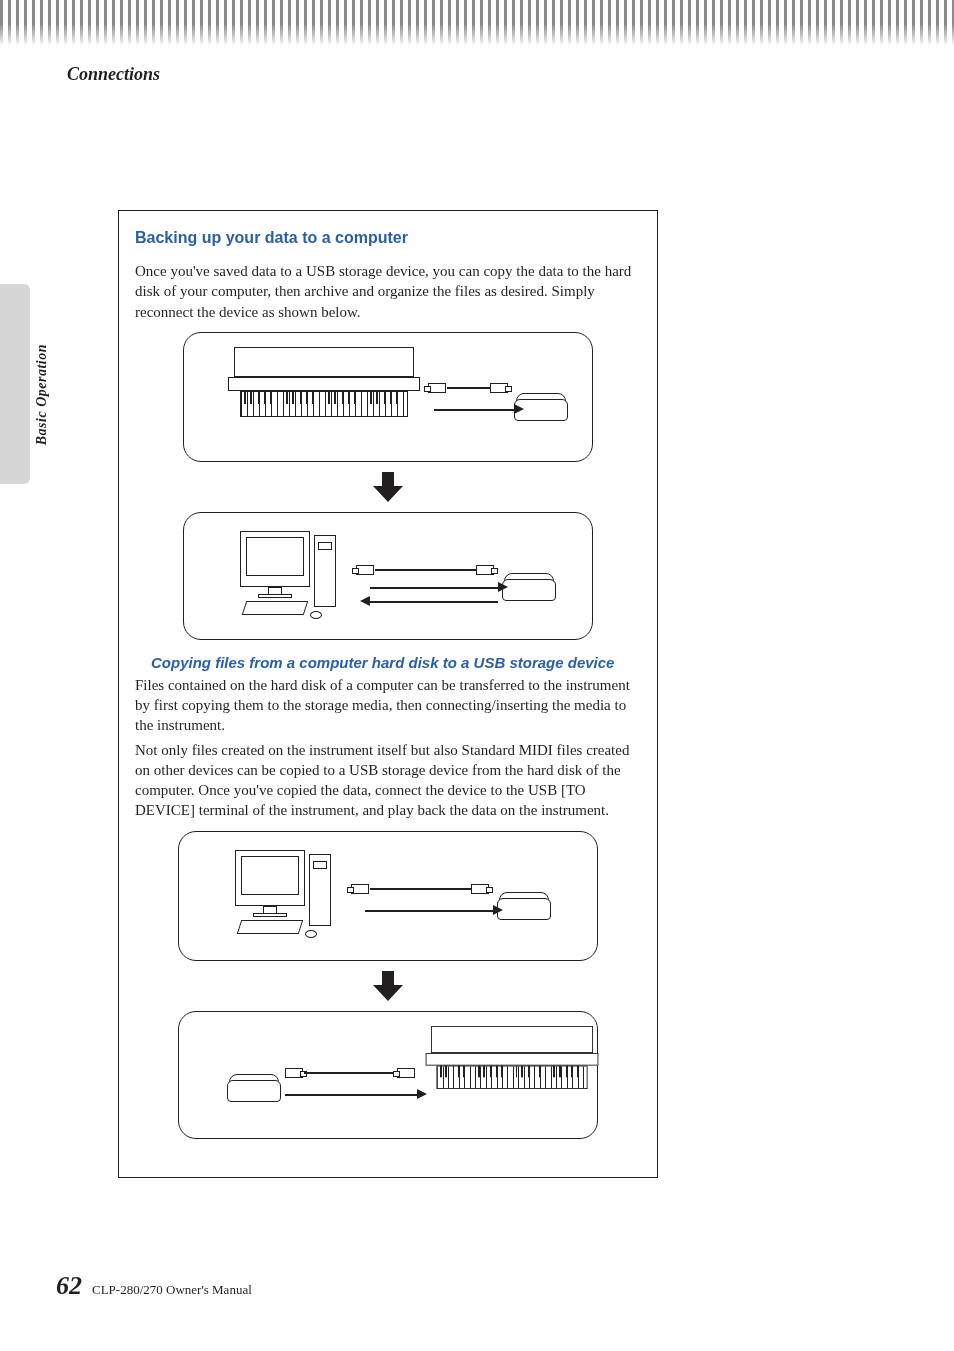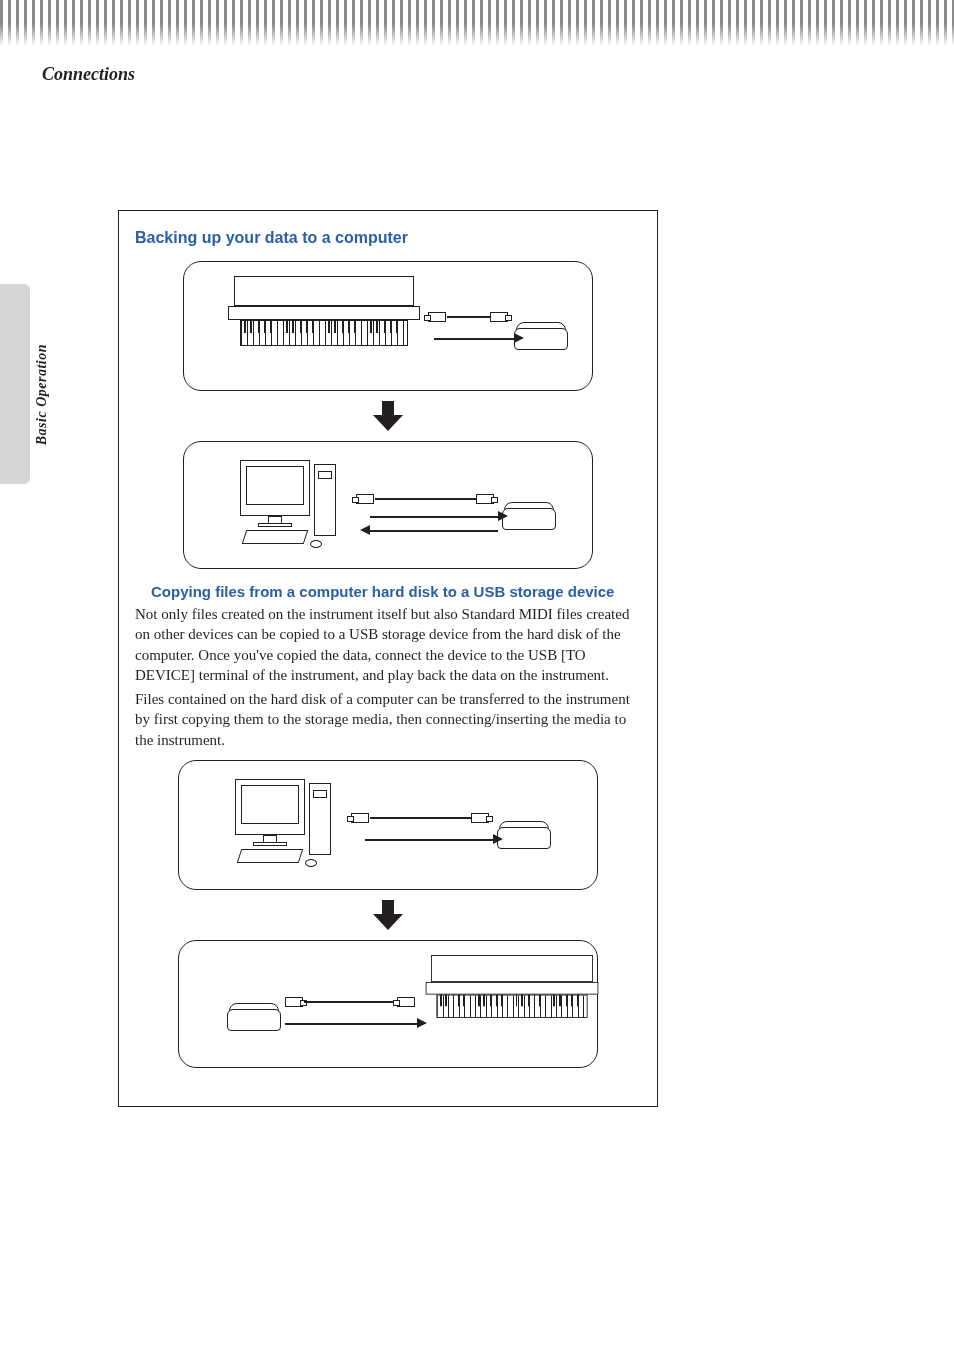--- a/index.html
+++ b/index.html
@@ -13,21 +13,21 @@
     background: repeating-linear-gradient(90deg, #8a8a8a 0 3px, #ffffff 3px 8px);
   }
   .hatch-top::after {
     content: "";
     position: absolute; left:0; right:0; bottom:0; height:22px;
     background: linear-gradient(to bottom, rgba(255,255,255,0) 0%, rgba(255,255,255,1) 100%);
   }
 
   .section-header {
     position: absolute;
-    top: 64px; left: 42px;
+    top: 64px; left: 67px;
     font-style: italic;
     font-weight: bold;
     font-size: 18px;
   }
 
   
   .side-tab {
     position: absolute;
     top: 284px; left: 0;
     width: 30px; height: 200px;
@@ -255,20 +255,21 @@
 
   <div class="section-header">Connections</div>
 
   <div class="side-tab"></div>
   <div class="side-tab-label">Basic Operation</div>
 
   <div class="content-box">
 
     <div class="h-blue-1">Backing up your data to a computer</div>
 
+    <div class="bodytext">Once you've saved data to a USB storage device, you can copy the data to the hard disk of your computer, then archive and organize the files as desired. Simply reconnect the device as shown below.</div>
 
     <div class="diagram-wrap">
       <div class="panel pA1">
         <div class="instrument">
           <div class="top-rect"></div>
             <div class="wing"></div>
             <div class="keybed"></div>
             <div class="blackkeys"></div>
         </div>
         <div class="plug-a"></div>
@@ -303,23 +304,23 @@
             <div class="lid"></div>
             <div class="body"></div>
           </div>
         <div class="flow-line t"></div>
         <div class="flow-arrow-r t"></div>
         <div class="flow-line b"></div>
         <div class="flow-arrow-l b"></div>
       </div>
     </div>
 
-    <div class="h-blue-2" style="margin-left:16px; margin-top:8px;">Copying files from a computer hard disk to a USB storage device</div>
+    <div class="h-blue-2" style="margin-left:16px; margin-top:8px;font-style:italic;">Copying files from a computer hard disk to a USB storage device</div>
+    <div class="bodytext">Files contained on the hard disk of a computer can be transferred to the instrument by first copying them to the storage media, then connecting/inserting the media to the instrument.</div>
     <div class="bodytext">Not only files created on the instrument itself but also Standard MIDI files created on other devices can be copied to a USB storage device from the hard disk of the computer. Once you've copied the data, connect the device to the USB [TO DEVICE] terminal of the instrument, and play back the data on the instrument.</div>
-    <div class="bodytext">Files contained on the hard disk of a computer can be transferred to the instrument by first copying them to the storage media, then connecting/inserting the media to the instrument.</div>
 
     <div class="diagram-wrap tall2">
       <div class="panel pB1">
         <div class="computer">
           <div class="monitor"></div>
             <div class="stand"></div>
             <div class="base"></div>
             <div class="tower"></div>
             <div class="kb"></div>
             <div class="mouse"></div>
@@ -354,14 +355,18 @@
             <div class="keybed"></div>
             <div class="blackkeys"></div>
         </div>
         <div class="flow-line"></div>
         <div class="flow-arrow-r"></div>
       </div>
     </div>
 
   </div>
 
+  <div class="footer">
+    <span class="page-num">62</span>
+    <span class="manual-title">CLP-280/270 Owner's Manual</span>
+  </div>
 
 </div>
 
 </body></html>

